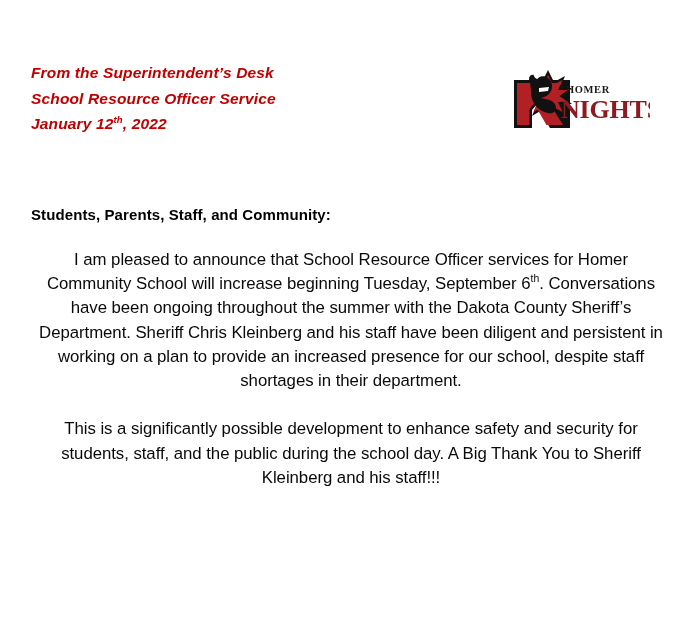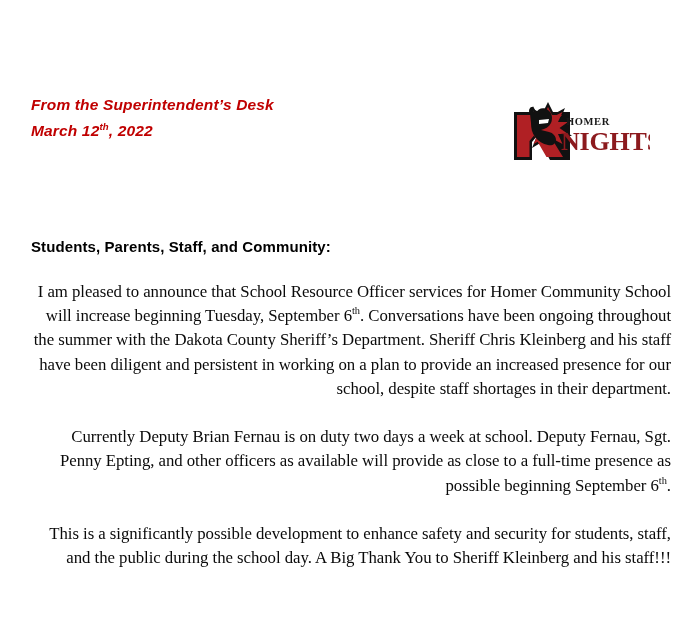--- a/index.html
+++ b/index.html
@@ -13,21 +13,20 @@
     font-family: "Liberation Sans", sans-serif;
     overflow: hidden;
     position: relative;
   }
 
   #page {
     position: relative;
     width: 684px;
     height: 472px;
     background: #ffffff;
-    margin-top: 32px;
   }
 
   
   .letterhead {
     position: absolute;
     left: 31px;
     top: 60px;
     width: 400px;
   }
   .letterhead-line {
@@ -76,39 +75,39 @@
     position: absolute;
     left: 31px;
     top: 248px;
     width: 640px;
   }
   .para {
     font-size: 16.8px;
     line-height: 24.2px;
     color: #0a0a0a;
     margin: 0 0 24.2px 0;
-    text-align: right;
+    text-align: center;
     letter-spacing: -0.05px;
-    font-family: Liberation Serif, serif;
   }
   .para:last-child { margin-bottom: 0; }
   .para sup {
     font-size: 0.62em;
     vertical-align: super;
     line-height: 0;
   }
 </style>
 </head>
 <body>
 
 <div id="page">
 
   <div class="letterhead">
     <div class="letterhead-line">From the Superintendent’s Desk</div>
-    <div class="letterhead-line"><span>March 12</span><sup>th</sup><span>, 2022</span></div>
+    <div class="letterhead-line">School Resource Officer Service</div>
+    <div class="letterhead-line"><span>January 12</span><sup>th</sup><span>, 2022</span></div>
   </div>
 
   <div class="logo">
     <svg viewBox="0 0 142 66" xmlns="http://www.w3.org/2000/svg">
 
       <path d="M6 14 L6 62 L24 62 L24 44 L29 38 L42 62 L62 62 L62 14 L44 14 L44 30 L34 14 Z" fill="#111111"></path>
 
       <path d="M40 4 L46 16 L57 10 L52 22 L64 22 L54 30 L64 38 L52 38 L57 50 L46 44 L40 56 L34 44 L24 50 L29 38 L17 38 L27 30 L17 22 L29 22 L24 10 L34 16 Z" fill="#111111"></path>
 
       <path d="M40 9 L45 19 L54.5 14 L50 24 L60 24 L51.5 30 L60 36 L50 36 L54.5 46 L45 41 L40 51 L35 41 L25.5 46 L30 36 L20 36 L28.5 30 L20 24 L30 24 L25.5 14 L35 19 Z" fill="#B02024"></path>
@@ -127,18 +126,17 @@
 
       <text x="53" y="52" font-family="'Liberation Serif', serif" font-size="26" font-weight="bold" letter-spacing="-0.2" fill="#8C1A1E">NIGHTS</text>
     </svg>
   </div>
 
   <div class="salutation">Students, Parents, Staff, and Community:</div>
 
   <div class="body-copy">
     <p class="para"><span>I am pleased to announce that School Resource Officer services for Homer Community School will increase beginning Tuesday, September 6</span><sup>th</sup><span>. Conversations have been ongoing throughout the summer with the Dakota County Sheriff’s Department.  Sheriff Chris Kleinberg and his staff have been diligent and persistent in working on a plan to provide an increased presence for our school, despite staff shortages in their department.</span></p>
 
-    <p class="para"><span>Currently Deputy Brian Fernau is on duty two days a week at school. Deputy Fernau, Sgt. Penny Epting, and other officers as available will provide as close to a full-time presence as possible beginning September 6</span><sup>th</sup><span>.</span></p>
 
     <p class="para">This is a significantly possible development to enhance safety and security for students, staff, and the public during the school day.  A Big Thank You to Sheriff Kleinberg and his staff!!!</p>
   </div>
 
 </div>
 
 </body></html>

